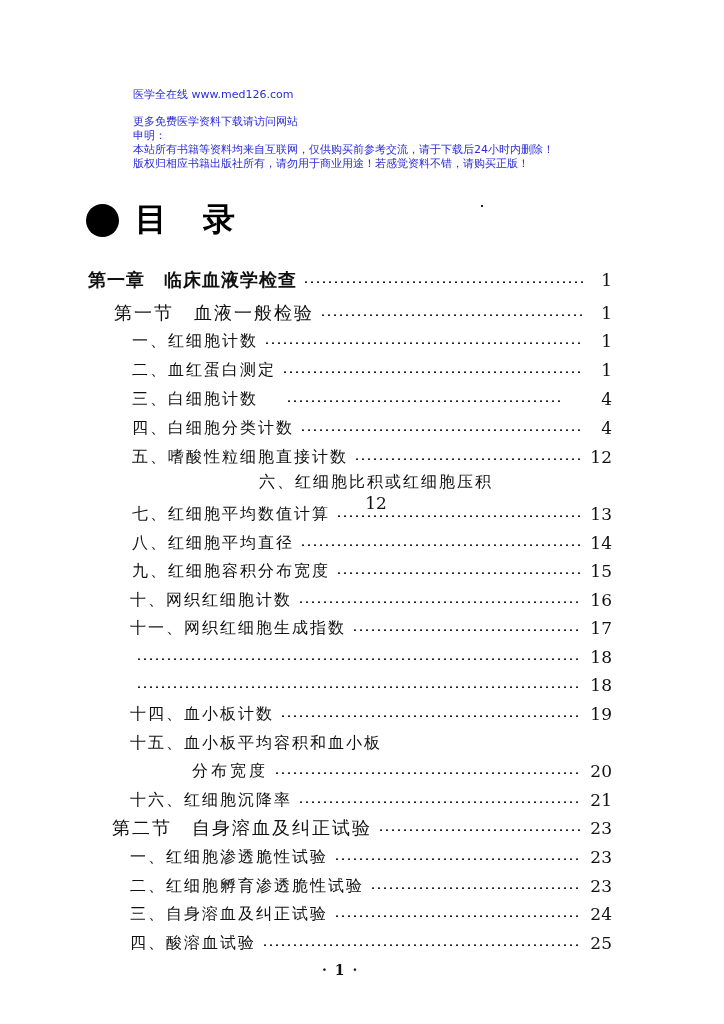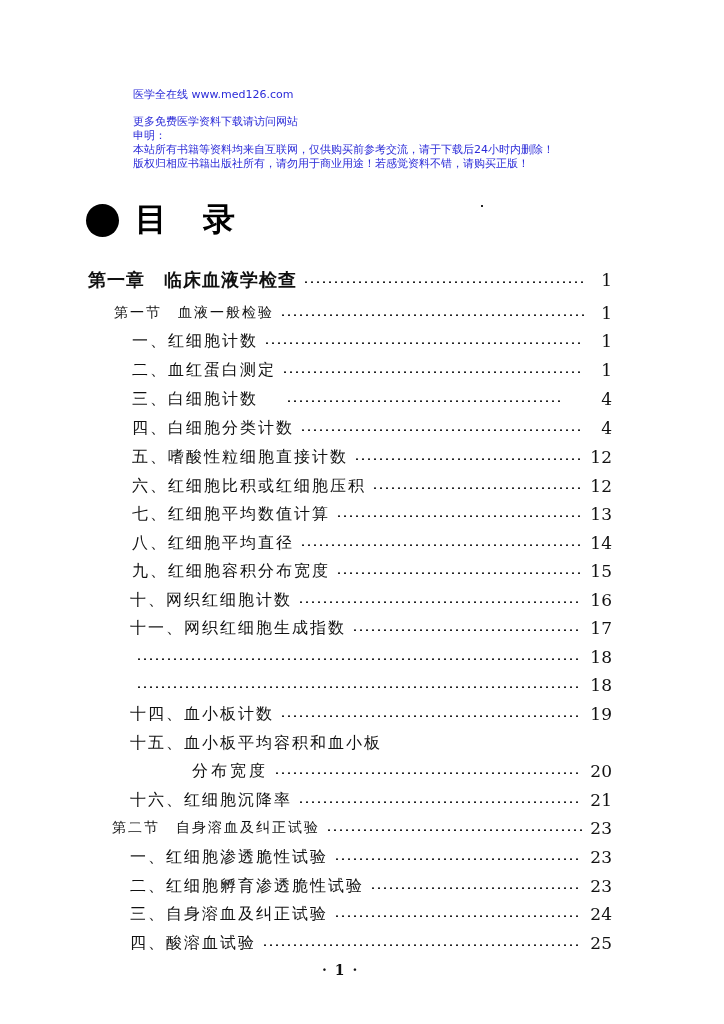--- a/index.html
+++ b/index.html
@@ -38,21 +38,21 @@
     }
     .row .label { letter-spacing: 2px; }
     .row .leader {
       flex: 1; height: 2px; margin: 0 8px 0 6px;
       background-image: radial-gradient(circle, #222 1px, transparent 1.3px);
       background-size: 6px 3px; background-repeat: repeat-x; align-self: center;
       position: relative; top: 2px;
     }
     .row .page { min-width: 20px; text-align: right; font-size: 17px; }
     .row.chapter .label { font-family: "DejaVu Sans", "Liberation Sans", sans-serif; font-weight: bold; font-size: 18px; letter-spacing: 1px; }
-    .row.section .label { font-size: 14px; }
+    .row.section .label { font-size: 18px; }
     .row.cont .label { letter-spacing: 3px; }
     .page-footer {
       position: absolute; left: 322px; top: 962px; font-size: 14px; font-weight: bold;
       letter-spacing: 8px;
     }
   </style>
 </head>
 <body>
 
 <div class="notice">
@@ -102,21 +102,21 @@
   <div class="row" style="left:132px; right:112px; top:148px;">
     <span class="label">四、白细胞分类计数</span>
     <span class="leader"></span>
     <span class="page">4</span>
   </div>
   <div class="row" style="left:132px; right:112px; top:177px;">
     <span class="label">五、嗜酸性粒细胞直接计数</span>
     <span class="leader"></span>
     <span class="page">12</span>
   </div>
-  <div class="row" style="left:132px; right:112px; top:206px;">
+  <div class="row" style="left:140px; right:112px; top:206px;flex-direction:column;">
     <span class="label">六、红细胞比积或红细胞压积</span>
     <span class="leader"></span>
     <span class="page">12</span>
   </div>
   <div class="row" style="left:132px; right:112px; top:234px;">
     <span class="label">七、红细胞平均数值计算</span>
     <span class="leader"></span>
     <span class="page">13</span>
   </div>
   <div class="row" style="left:132px; right:112px; top:263px;">

